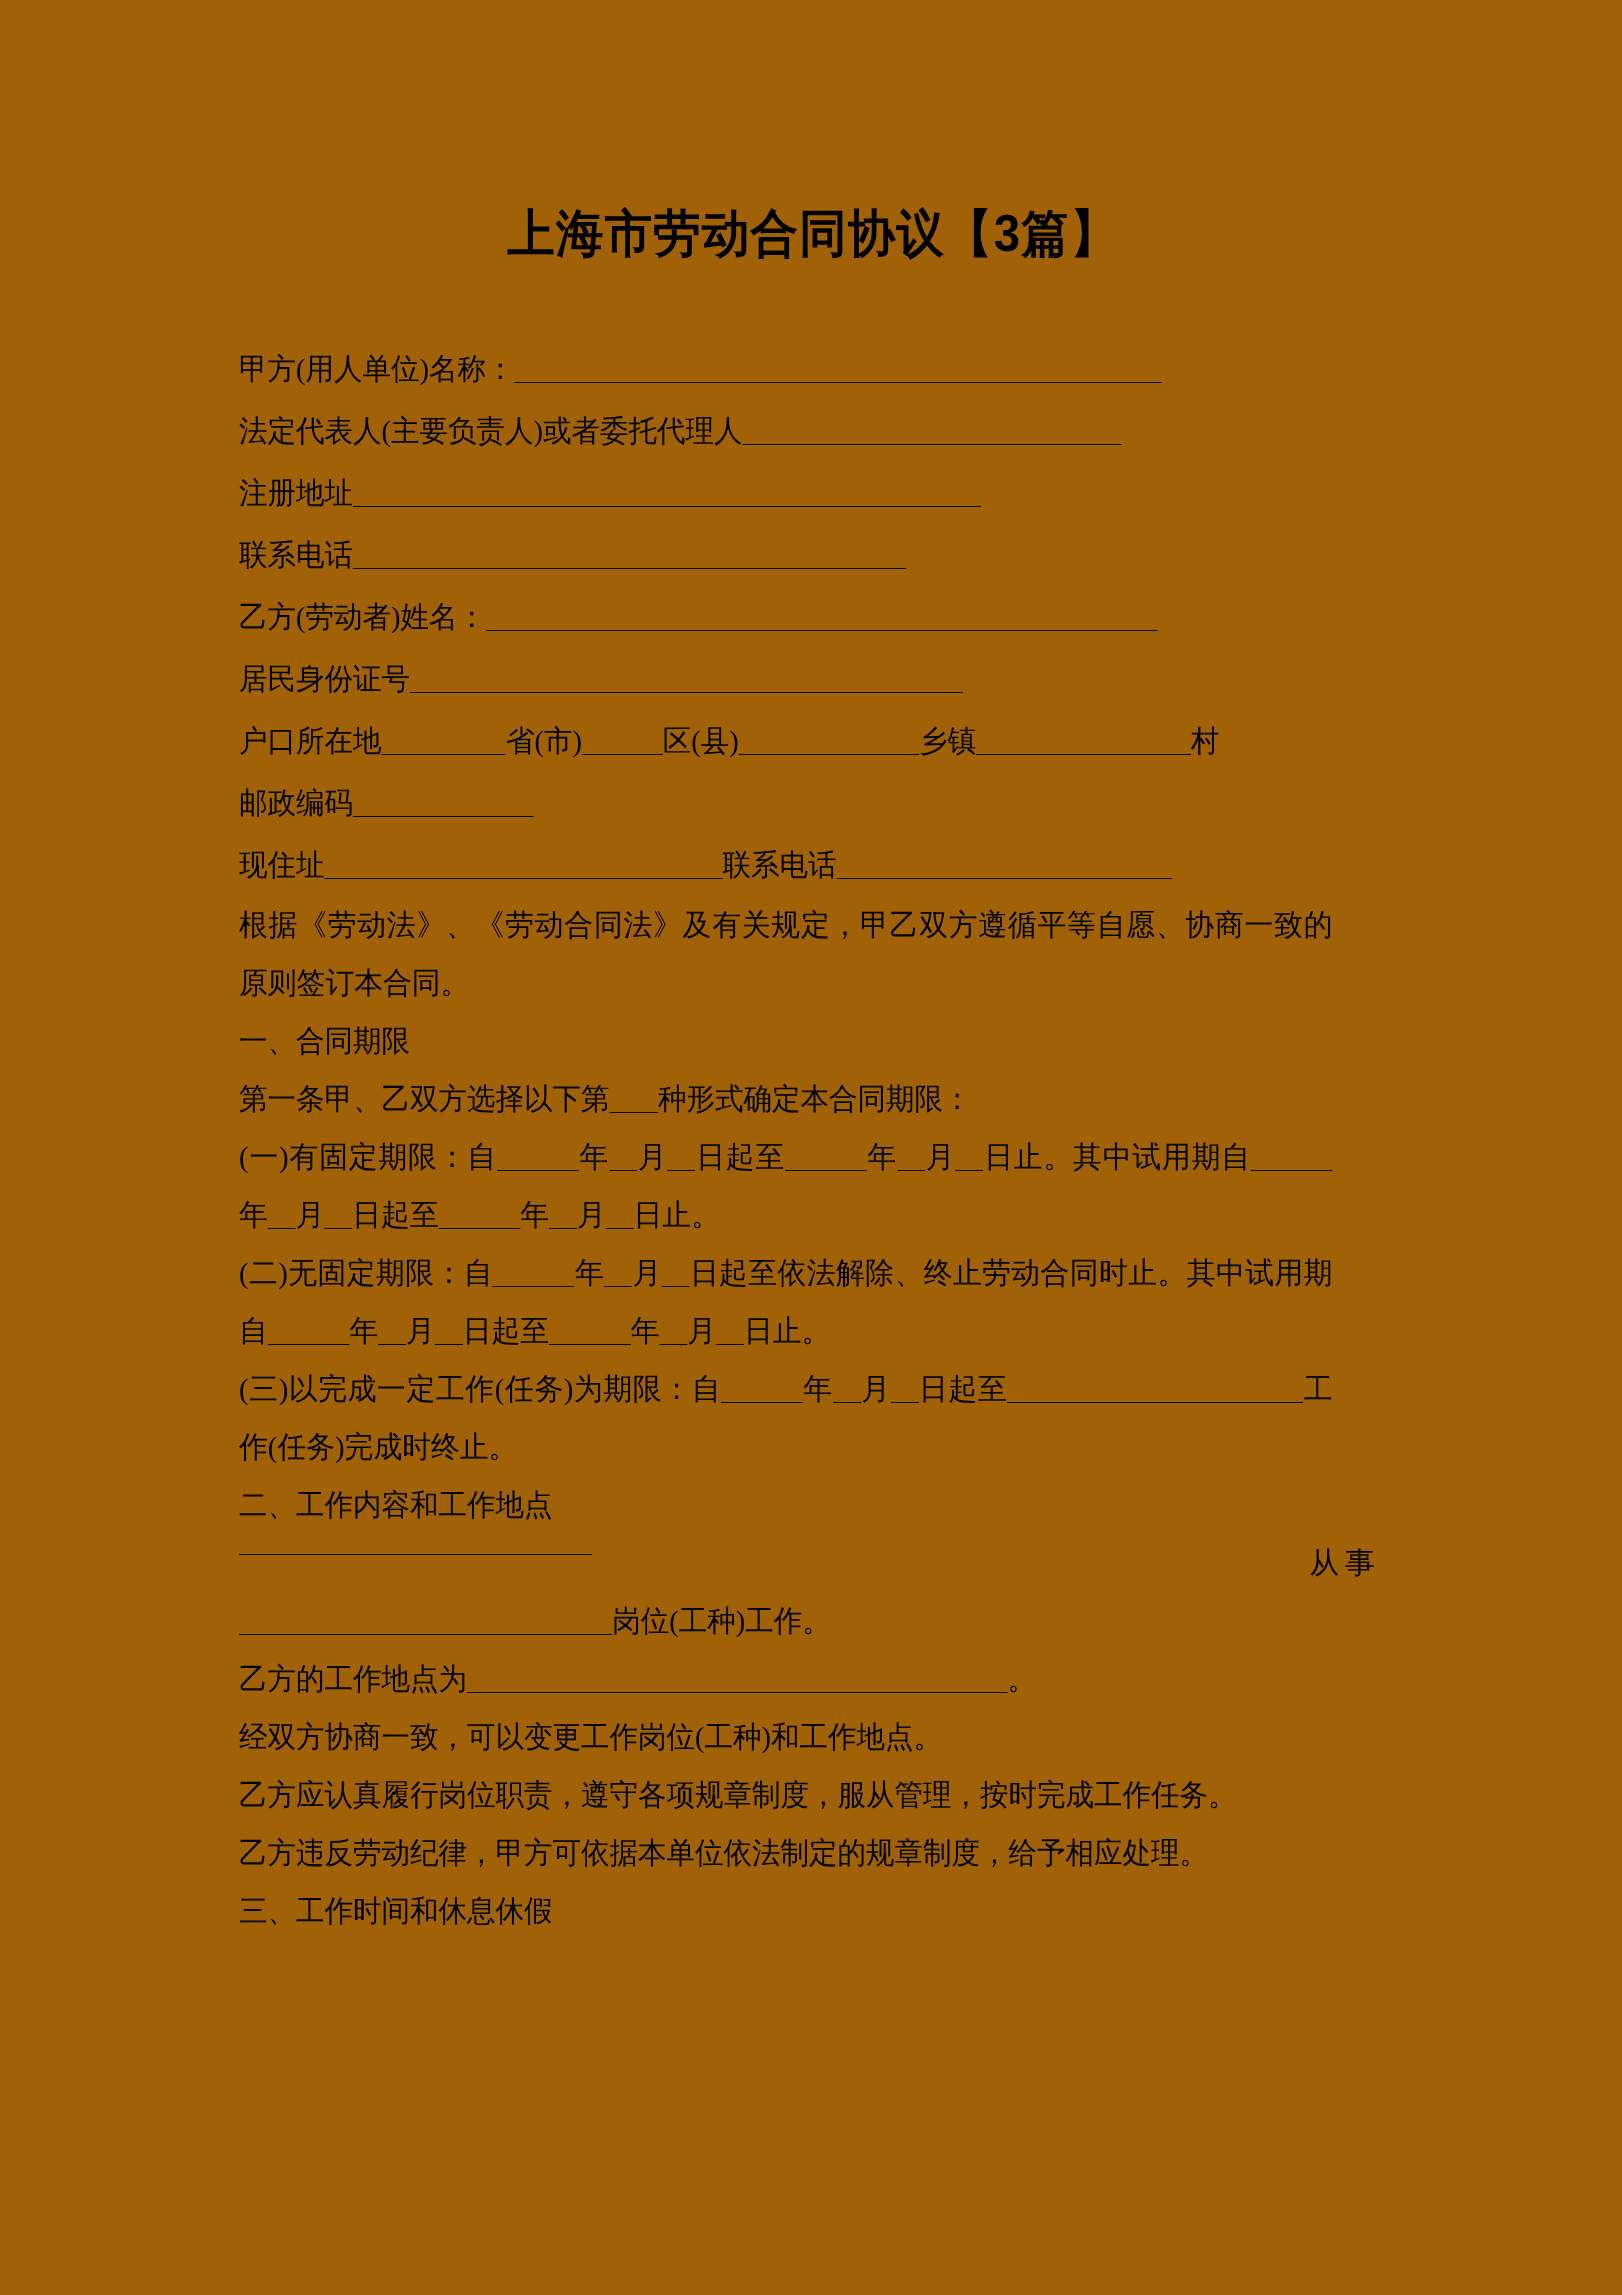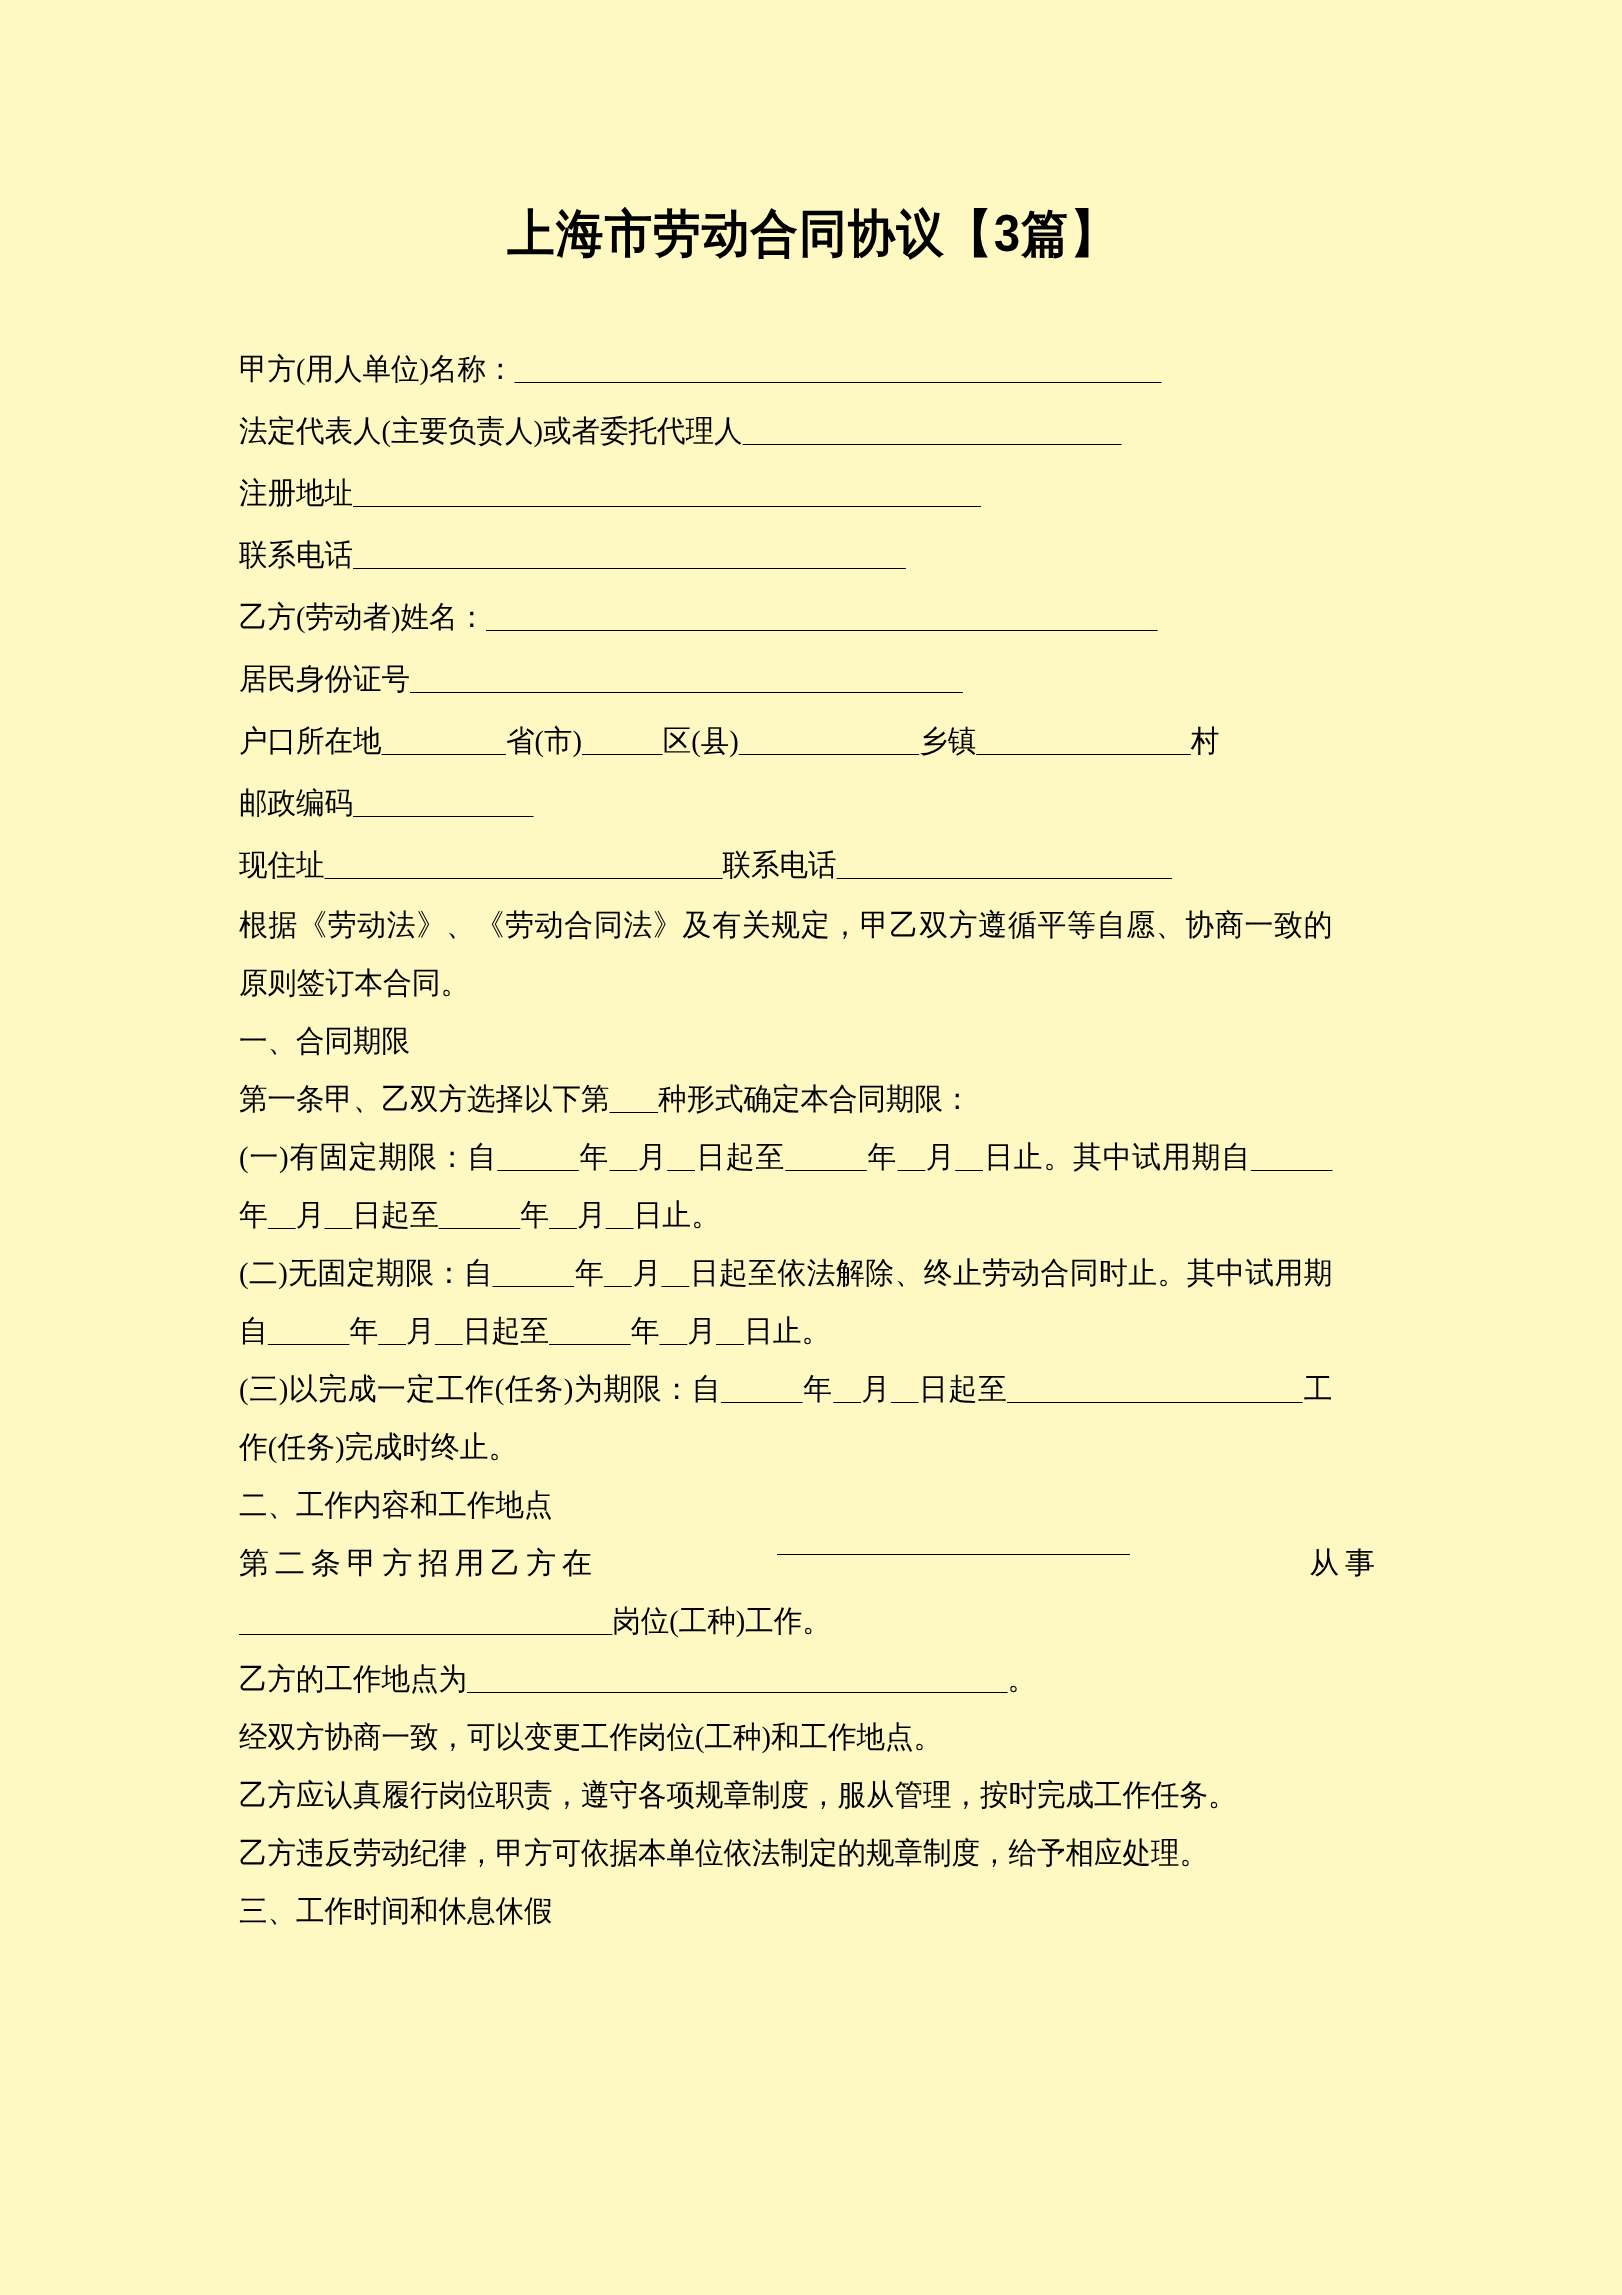--- a/index.html
+++ b/index.html
@@ -91,21 +91,21 @@
     white-space: nowrap;
   }
   .line-justify > span { display: inline-block; }
   .spread {
     letter-spacing: 5.9px;
   }
 </style>
 </head>
 <body>
 
-<div class="page" style="background: #fef9c3;">
+<div class="page" style="background: #a16207;">
   <div class="content">
 
     <h1 class="doc-title">上海市劳动合同协议【3篇】</h1>
 
     <div class="body-block">
 
       <div class="field-row">
         <span>甲方(用人单位)名称：</span><span class="u u-10xl"></span>
       </div>
 
@@ -151,21 +151,20 @@
 
       <div class="para"><span>(一)有固定期限：</span><span>自</span><span class="u u-m"></span><span>年</span><span class="u u-xs"></span><span>月</span><span class="u u-xs"></span><span>日起至</span><span class="u u-m"></span><span>年</span><span class="u u-xs"></span><span>月</span><span class="u u-xs"></span><span>日止。其中试用期自</span><span class="u u-m"></span><span>年</span><span class="u u-xs"></span><span>月</span><span class="u u-xs"></span><span>日起至</span><span class="u u-m"></span><span>年</span><span class="u u-xs"></span><span>月</span><span class="u u-xs"></span><span>日止。</span></div>
 
       <div class="para"><span>(二)无固定期限：</span><span>自</span><span class="u u-m"></span><span>年</span><span class="u u-xs"></span><span>月</span><span class="u u-xs"></span><span>日起至依法解除、终止劳动合同时止。其中试用期自</span><span class="u u-m"></span><span>年</span><span class="u u-xs"></span><span>月</span><span class="u u-xs"></span><span>日起至</span><span class="u u-m"></span><span>年</span><span class="u u-xs"></span><span>月</span><span class="u u-xs"></span><span>日止。</span></div>
 
       <div class="para"><span>(三)以完成一定工作(任务)为期限：</span><span>自</span><span class="u u-m"></span><span>年</span><span class="u u-xs"></span><span>月</span><span class="u u-xs"></span><span>日起至</span><span class="u u-3xl"></span><span>工作(任务)完成时终止。</span></div>
 
       <div class="line">二、工作内容和工作地点</div>
 
       <div class="line-justify">
-        <span class="spread">第二条甲方招用乙方在</span>
           <span class="u u-4xl"></span>
           <span class="spread">从事</span>
       </div>
       <div class="line">
         <span class="u" style="width:393px"></span><span>岗位(工种)工作。</span>
       </div>
 
       <div class="line">
         <span>乙方的工作地点为</span><span class="u" style="width:569px"></span><span>。</span>
       </div>

